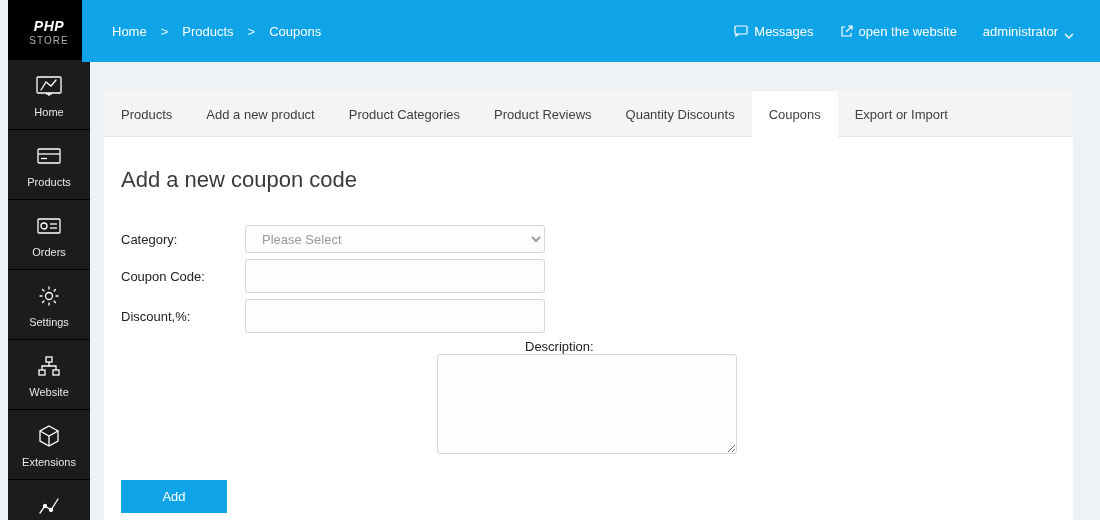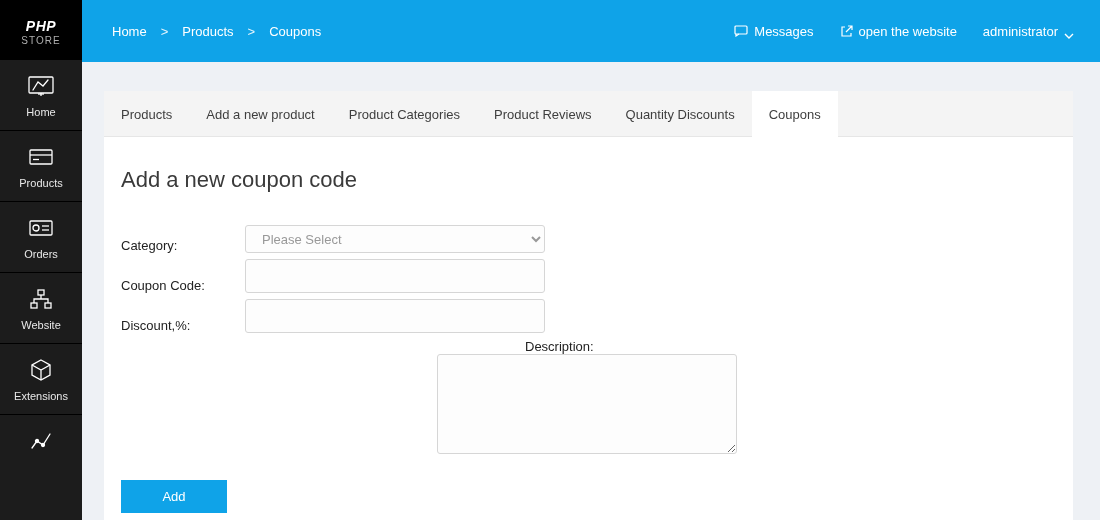--- a/index.html
+++ b/index.html
@@ -9,21 +9,21 @@
     }
     body {
       font-family: -apple-system, BlinkMacSystemFont, "Segoe UI", Arial, sans-serif;
       background: #eef1f5;
       width: 1100px;
       height: 520px;
       overflow: hidden;
     }
     .sidebar {
       position: fixed;
-      left: 0;
+      left: 8px;
       top: 0;
       width: 82px;
       height: 520px;
       background: #1c1c1c;
       display: flex;
       flex-direction: column;
     }
     .logo {
       background: #000;
       padding: 18px 0 14px;
@@ -161,21 +161,21 @@
       padding: 30px 20px 20px 17px;
     }
     .page-title {
       font-size: 22px;
       font-weight: 400;
       color: #3a3a3a;
       margin-bottom: 32px;
     }
     .form-row {
       display: flex;
-      align-items: flex-end;
+      align-items: center;
       margin-bottom: 6px;
     }
     .form-row.tall {
       align-items: center;
       flex-direction: column;
     }
     .form-label {
       width: 124px;
       font-size: 13px;
       color: #222;
@@ -263,20 +263,29 @@
       <svg width="24" height="16" viewBox="0 0 24 16" fill="none" stroke="#fff" stroke-width="1.3">
         <rect x="1" y="1" width="22" height="14" rx="1"></rect>
         <circle cx="7" cy="8" r="3"></circle>
         <line x1="13" y1="6" x2="20" y2="6"></line>
         <line x1="13" y1="10" x2="20" y2="10"></line>
       </svg>
     </span>
     <span class="nav-label">Orders</span>
   </a>
 
+  <a class="nav-item">
+    <span class="nav-icon">
+      <svg width="20" height="20" viewBox="0 0 20 20" fill="none" stroke="#fff" stroke-width="1.3">
+        <circle cx="10" cy="10" r="3.5"></circle>
+        <path d="M10 1 L10 3 M10 17 L10 19 M1 10 L3 10 M17 10 L19 10 M3.5 3.5 L5 5 M15 15 L16.5 16.5 M16.5 3.5 L15 5 M5 15 L3.5 16.5" stroke-linecap="round"></path>
+      </svg>
+    </span>
+    <span class="nav-label">Settings</span>
+  </a>
 
   <a class="nav-item">
     <span class="nav-icon">
       <svg width="22" height="20" viewBox="0 0 22 20" fill="none" stroke="#fff" stroke-width="1.3">
         <rect x="8" y="1" width="6" height="5"></rect>
         <rect x="1" y="14" width="6" height="5"></rect>
         <rect x="15" y="14" width="6" height="5"></rect>
         <path d="M11 6 L11 10 M4 14 L4 10 L18 10 L18 14"></path>
       </svg>
     </span>
@@ -337,20 +346,21 @@
 
 <div class="content">
   <div class="panel">
     <div class="tabs">
       <div class="tab">Products</div>
       <div class="tab">Add a new product</div>
       <div class="tab">Product Categories</div>
       <div class="tab">Product Reviews</div>
       <div class="tab">Quantity Discounts</div>
       <div class="tab active">Coupons</div>
+      <div class="tab">Export or Import</div>
     </div>
 
     <div class="form-area">
       <h2 class="page-title">Add a new coupon code</h2>
 
       <div class="form-row">
         <label class="form-label">Category:</label>
         <select class="form-select">
           <option>Please Select</option>
         </select>

